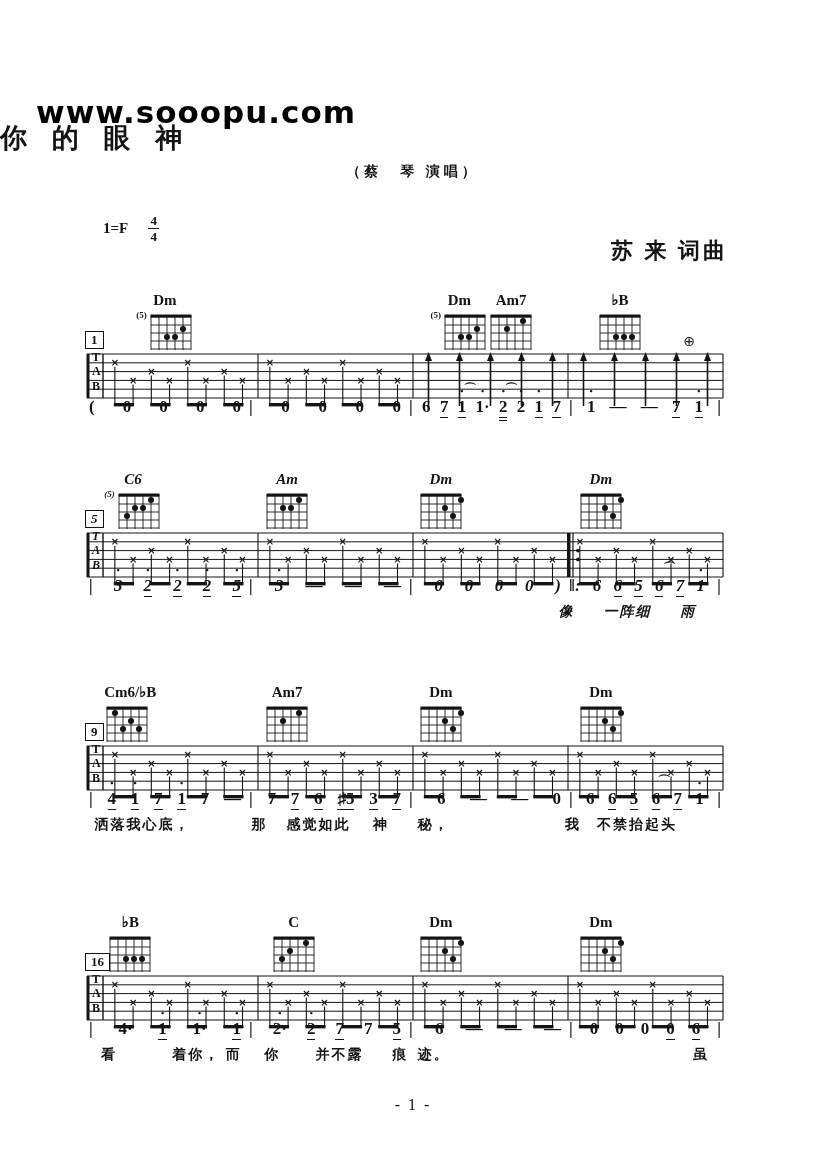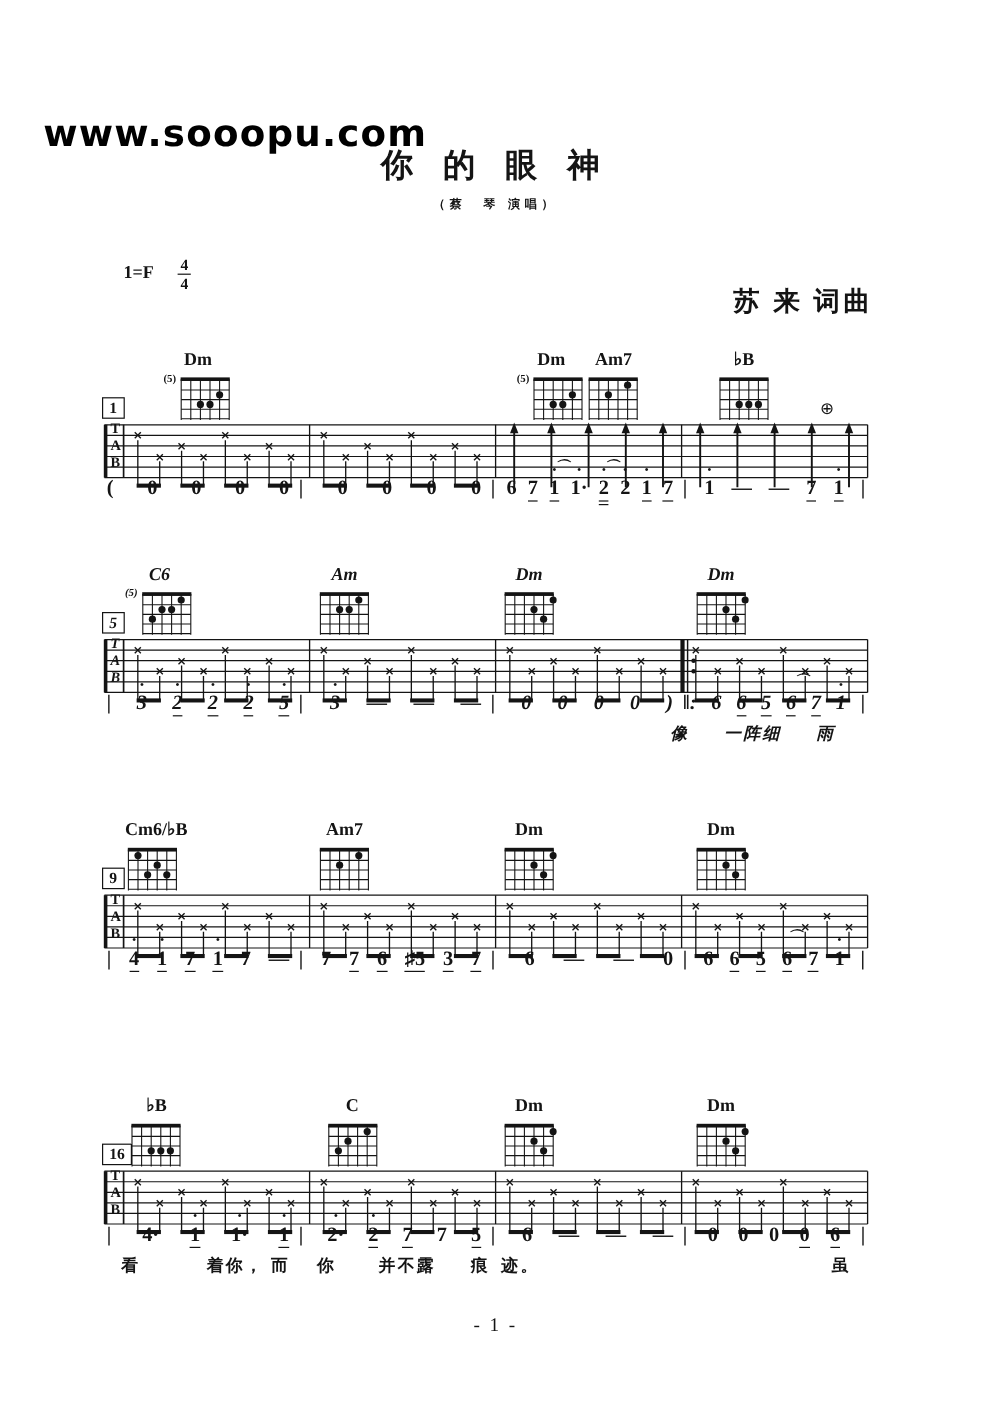--- a/index.html
+++ b/index.html
@@ -8,26 +8,26 @@
     background:#ffffff;color:#141414;
     font-family:"Liberation Serif", serif;
   }
   .abs{position:absolute;}
   
   .watermark{
     left:36px;top:94px;font-family:"DejaVu Sans", sans-serif;
     font-size:31px;font-weight:600;letter-spacing:1px;color:#000000;
   }
   .title{
-    left:0;top:120px;width:826px;text-align:center;
+    left:0;top:120px;width:826px;text-align:left;
     font-size:27px;font-weight:700;letter-spacing:9px;
   }
   .subtitle{
     left:0;top:163px;width:826px;text-align:center;
-    font-size:10px;font-weight:700;letter-spacing:4px;
+    font-size:14px;font-weight:700;letter-spacing:4px;
   }
   .keysig{left:103px;top:214px;font-size:15px;font-weight:700;display:flex;align-items:center;gap:20px;}
   .timesig{display:inline-flex;flex-direction:column;align-items:center;line-height:1;font-size:13px;font-weight:700;}
   .timesig .tn{padding:0 2px;}
   .timesig .tline{width:11px;height:1.4px;background:#141414;margin:1px 0;}
   .credit{right:98px;top:236px;font-size:22px;font-weight:700;letter-spacing:3px;}
   .pagenum{left:0;top:1096px;width:826px;text-align:center;font-size:16px;letter-spacing:2px;}
   
   .system{position:absolute;left:85px;width:640px;height:170px;}
   .chord{position:absolute;top:0;}
@@ -731,20 +731,29 @@
           <span class="bsym">|</span>
           <span class="note">6</span>
           <span class="note u1">6</span>
           <span class="note u1">5</span>
           <span class="note u1 tie">6</span>
           <span class="note u1">7</span>
           <span class="note hi">1</span>
           <span class="bsym">|</span>
         </div>
       </div>
+      <div class="lyrrow">
+        <span class="lyr" style="left: 1.5%;">洒落我心底，</span>
+        <span class="lyr" style="left: 26%;">那</span>
+        <span class="lyr" style="left: 31.5%;">感觉如此</span>
+        <span class="lyr" style="left: 45%;">神</span>
+        <span class="lyr" style="left: 52%;">秘，</span>
+        <span class="lyr" style="left: 75%;">我</span>
+        <span class="lyr" style="left: 80%;">不禁抬起头</span>
+      </div>
     </div>
     <div class="system" style="top: 915px;">
       <div class="chord" style="left: 3.5%;">
         <div class="cname">♭B</div>
         <div class="crow">
           <svg width="46" height="44">
             <line x1="3" y1="7" x2="3" y2="41" stroke="#141414" stroke-width="0.9"></line>
             <line x1="11" y1="7" x2="11" y2="41" stroke="#141414" stroke-width="0.9"></line>
             <line x1="19" y1="7" x2="19" y2="41" stroke="#141414" stroke-width="0.9"></line>
             <line x1="27" y1="7" x2="27" y2="41" stroke="#141414" stroke-width="0.9"></line>

